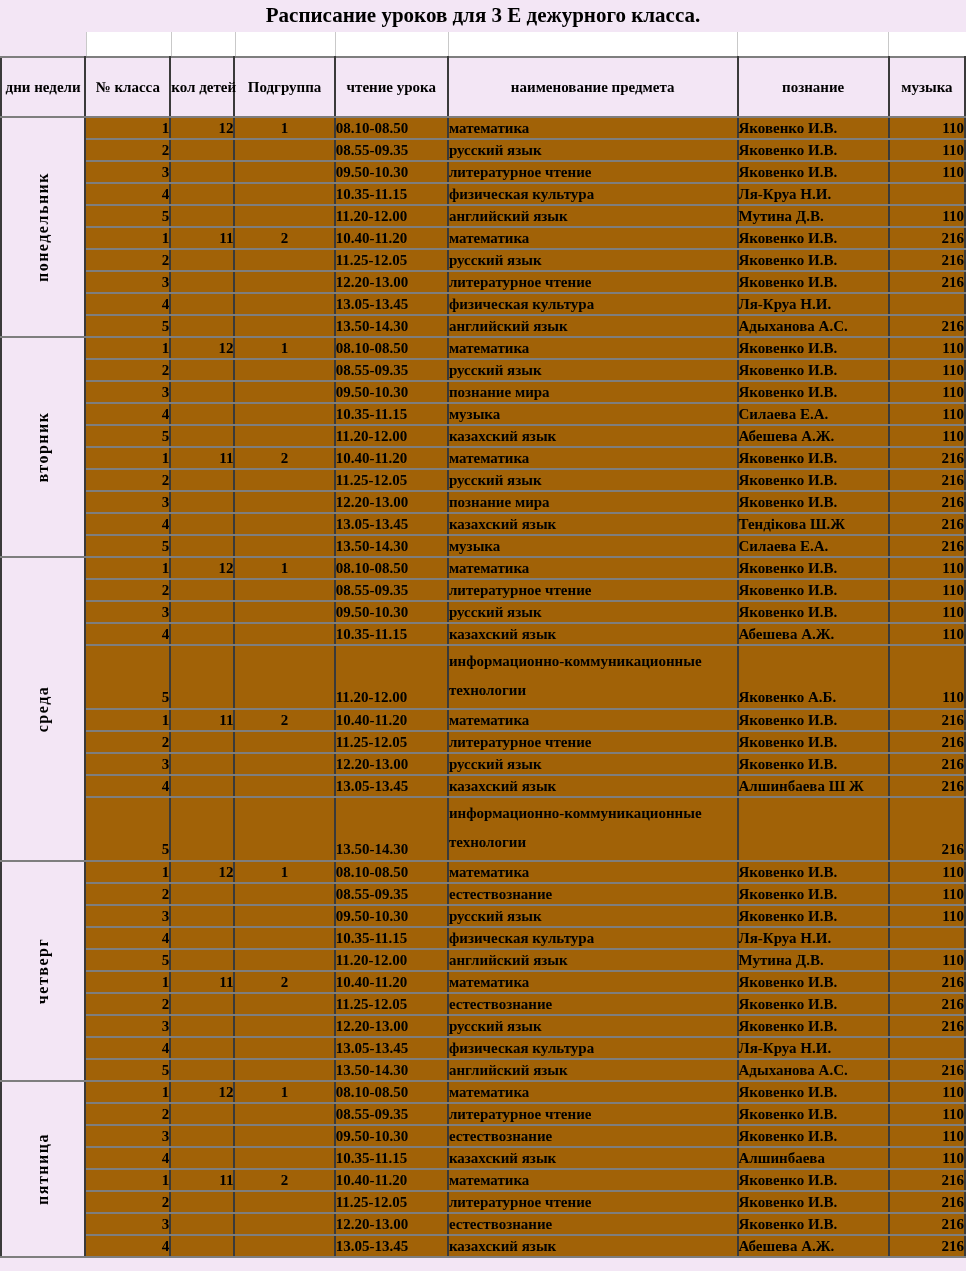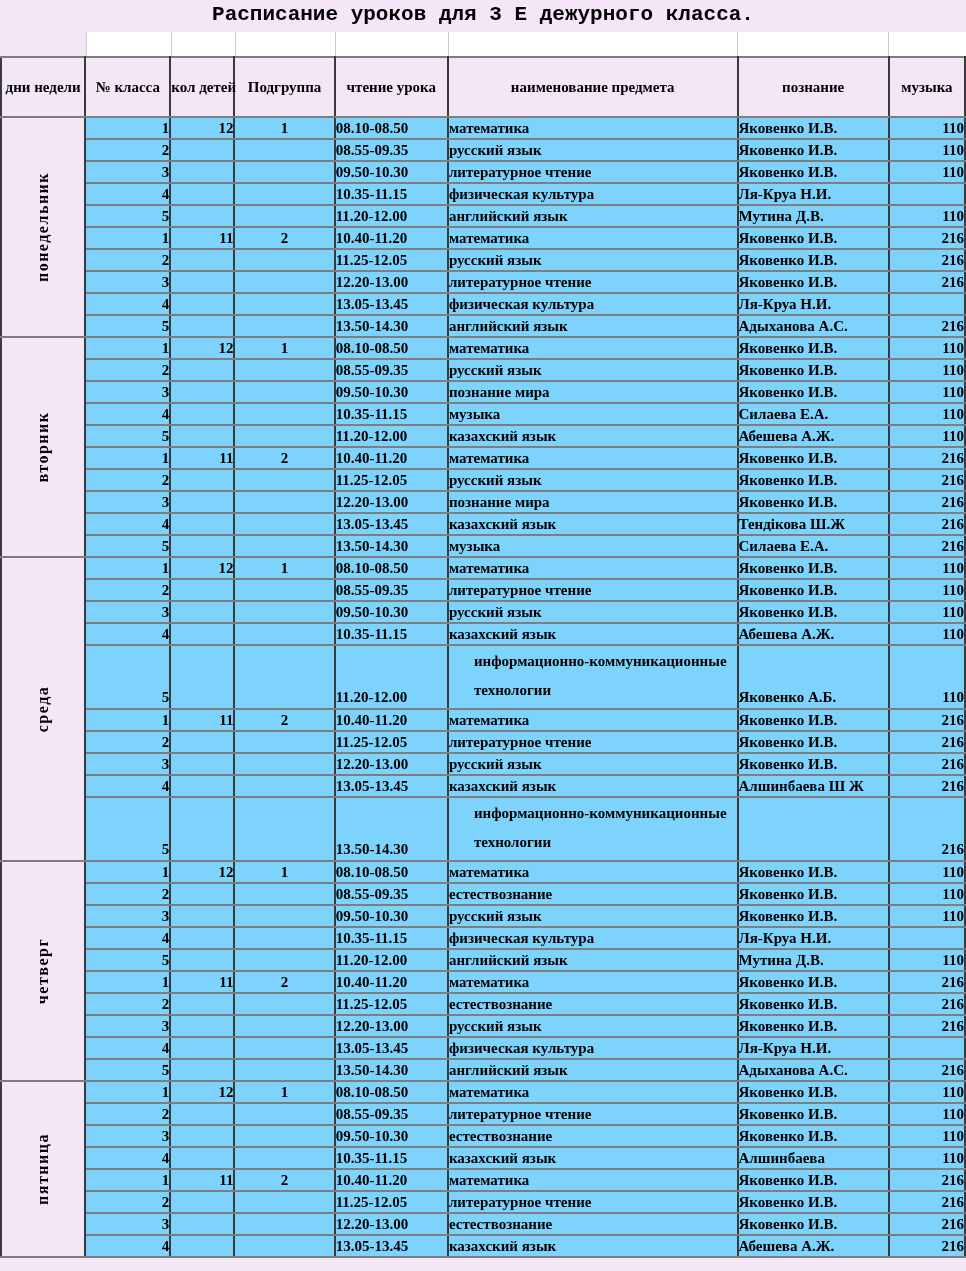--- a/index.html
+++ b/index.html
@@ -15,42 +15,41 @@
     background:#f3e6f5;
     overflow:hidden;
   }
   .title{
     height:32px;
     line-height:30px;
     text-align:center;
     font-size:21px;
     font-weight:bold;
     color:#000;
-    font-family:Liberation Mono, monospace;
   }
   
   .spacer-row{
     display:flex;
     height:24px;
   }
   .spacer-row .sp{
     background:#fff;
     border-left:1px solid #c9c9c9;
     box-sizing:border-box;
     height:100%;
   }
   .spacer-row .sp:first-child{
     background:#f3e6f5;
     border-left:none;
   }
   table.schedule{
     border-collapse:collapse;
     table-layout:fixed;
     width:966px;
-    background:#7dd3fc;
+    background:#a16207;
   }
   table.schedule th, table.schedule td{
     border-left:2px solid #3a3a3a;
     border-right:2px solid #3a3a3a;
     border-top:2px solid #7e7e7e;
     border-bottom:2px solid #7e7e7e;
     font-weight:bold;
     color:#000;
     font-size:15px;
     padding:0;
@@ -64,21 +63,21 @@
     text-align:center;
     vertical-align:middle;
     height:58px;
     white-space:normal;
     line-height:1.35;
     border-top:2px solid #2f2f2f;
     border-bottom:2px solid #2f2f2f;
   }
   tbody td{height:20px; vertical-align:middle;}
   tr.tall td{height:60px; vertical-align:bottom; padding-bottom:2px;}
-  tr.tall td.col-subject{vertical-align:middle; white-space:normal; line-height:1.95;padding-left:25px;}
+  tr.tall td.col-subject{vertical-align:middle; white-space:normal; line-height:1.95;}
   tr.day-start td{border-top:2px solid #2f2f2f;}
   .col-lesson{text-align:right; padding-right:10px;}
   .col-kids{text-align:right; padding-right:6px;}
   .col-subgroup{text-align:center;}
   .col-time{text-align:left; padding-left:5px;}
   .col-subject{text-align:left; padding-left:5px;}
   .col-teacher{text-align:left; padding-left:4px;}
   .col-room{text-align:right; padding-right:5px;}
   td.day-cell{
     background:#f3e6f5;

